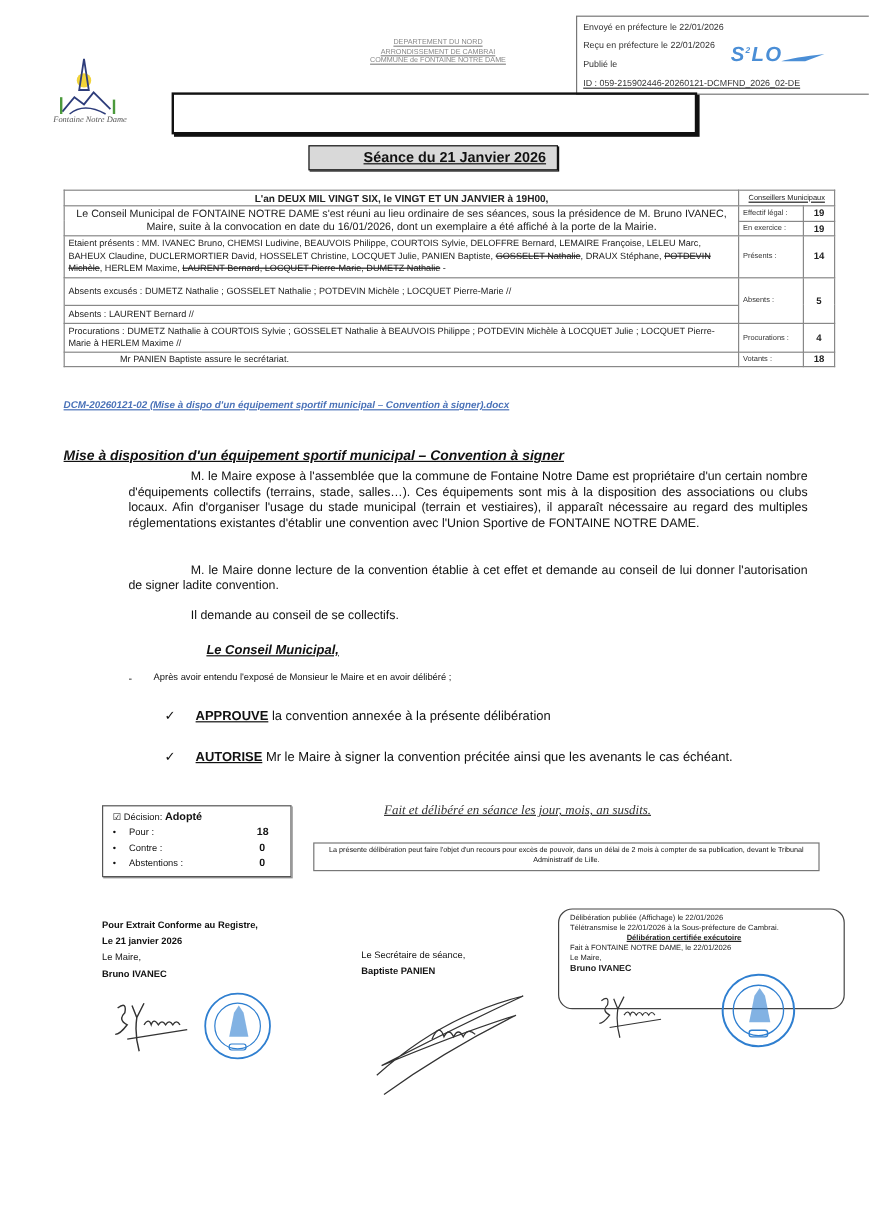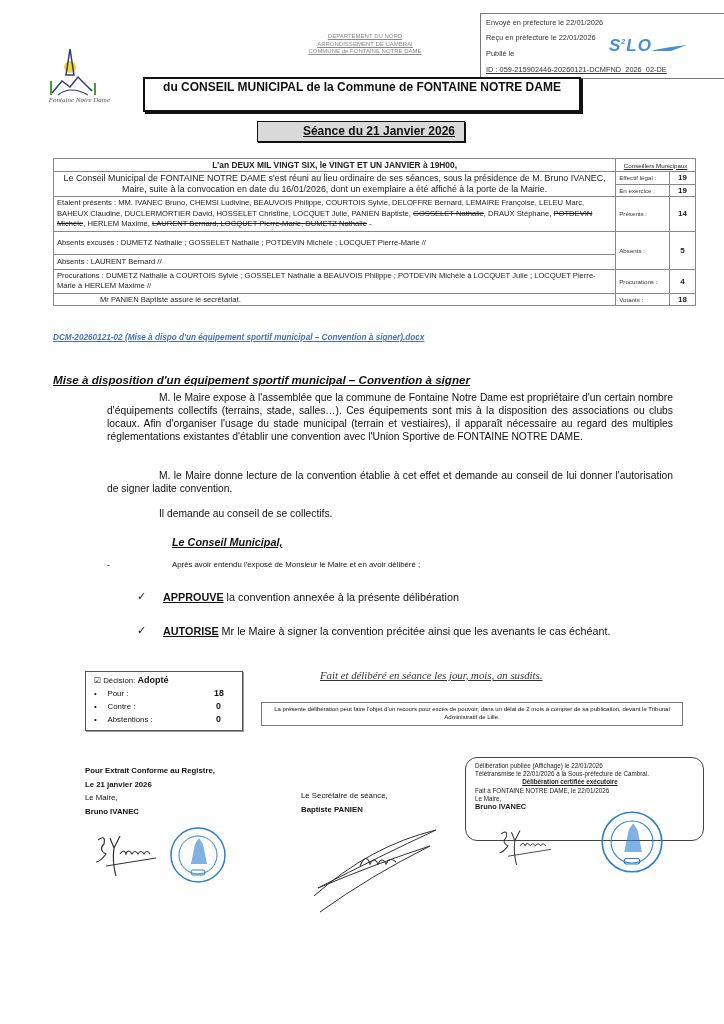--- a/index.html
+++ b/index.html
@@ -2,21 +2,21 @@
 <html><head>
 <meta charset="utf-8">
 <style>
   html, body { margin:0; padding:0; }
   body { width:724px; height:1024px; background:#fff; position:relative; overflow:hidden;
          font-family:"Liberation Sans", sans-serif; color:#111; }
   .abs { position:absolute; }
 
   
   #logo { left:40px; top:40px; width:70px; height:70px; }
-  #logo-caption { left:40px; top:96px; width:70px; text-align:right; font-family:"Liberation Serif", serif;
+  #logo-caption { left:40px; top:96px; width:70px; text-align:center; font-family:"Liberation Serif", serif;
                   font-size:7px; color:#555; font-style:italic; }
 
   
   #dept { left:290px; top:33px; width:150px; text-align:center; font-size:6px; color:#888; line-height:7.5px; }
   #dept span { display:block; text-decoration:underline; }
 
   
   #pref { left:480px; top:13px; width:228px; height:64px; border:1px solid #777; font-size:7.4px; color:#333;padding-left:21px; }
   #pref .line { position:absolute; left:5px; }
   #s2lo { position:absolute; left:128px; top:22px; font-size:17px; font-weight:bold; font-style:italic; color:#4a8ed6; letter-spacing:1px; }
@@ -50,21 +50,21 @@
 
   #subject { left:53px; top:373px; font-size:11.6px; font-weight:bold; font-style:italic; text-decoration:underline; }
 
   .para { font-size:10.3px; line-height:13px; text-align:justify; width:566px; left:107px; }
   #p1 { top:391px; text-indent:52px; left:107px; }
   #p2 { top:469px; text-indent:52px; }
   #p3 { top:508px; left:159px; font-size:10.3px; }
 
   #conseil { left:172px; top:536px; font-size:10.8px; font-weight:bold; font-style:italic; text-decoration:underline; }
   #dash { left:107px; top:560px; font-size:9px; }
-  #apres { left:128px; top:560px; font-size:7.8px;margin-left:44px; }
+  #apres { left:128px; top:560px; font-size:7.8px; }
   .check { left:137px; font-size:11px; }
   .dec { left:163px; font-size:10.8px; }
   .dec b { text-decoration:underline; }
 
   
   #decbox { left:85px; top:671px; width:156px; height:58px; border:1px solid #555; font-size:7.8px; box-shadow:1px 1px 0 #999; }
   #decbox .row { position:absolute; left:8px; }
   #decbox .v { position:absolute; left:128px; font-weight:bold; font-size:8.8px; }
 
   #fait { left:320px; top:669px; font-family:Liberation Serif, serif; font-style:italic; font-size:10.8px; text-decoration:underline; color:#333;}
@@ -104,21 +104,20 @@
   <div class="line" style="top:19px">Reçu en préfecture le 22/01/2026</div>
   <div class="line" style="top:35px">Publié le</div>
   <div class="line" style="top:51px; text-decoration:underline;">ID : 059-215902446-20260121-DCMFND_2026_02-DE</div>
   <div id="s2lo"><span>S</span><sup>2</sup><span>LO</span></div>
   <svg id="s2lo-wing" viewBox="0 0 36 10">
     <path d="M0 7 Q10 4 36 1 L20 7 Z" fill="#4a8ed6"></path>
   </svg>
 </div>
 
 <div class="abs" id="titlebox">
-  <div>du CONSEIL MUNICIPAL de la Commune de FONTAINE NOTRE DAME</div>
 </div>
 
 <div class="abs" id="seance"><span>Séance du 21 Janvier 2026</span></div>
 
 <table class="abs" id="att">
   <tbody>
       <tr>
     <td class="main intro1">L'an DEUX MIL VINGT SIX, le VINGT ET UN JANVIER à 19H00,</td>
     <td colspan="2" class="hdr-cm">Conseillers Municipaux</td>
   </tr>

